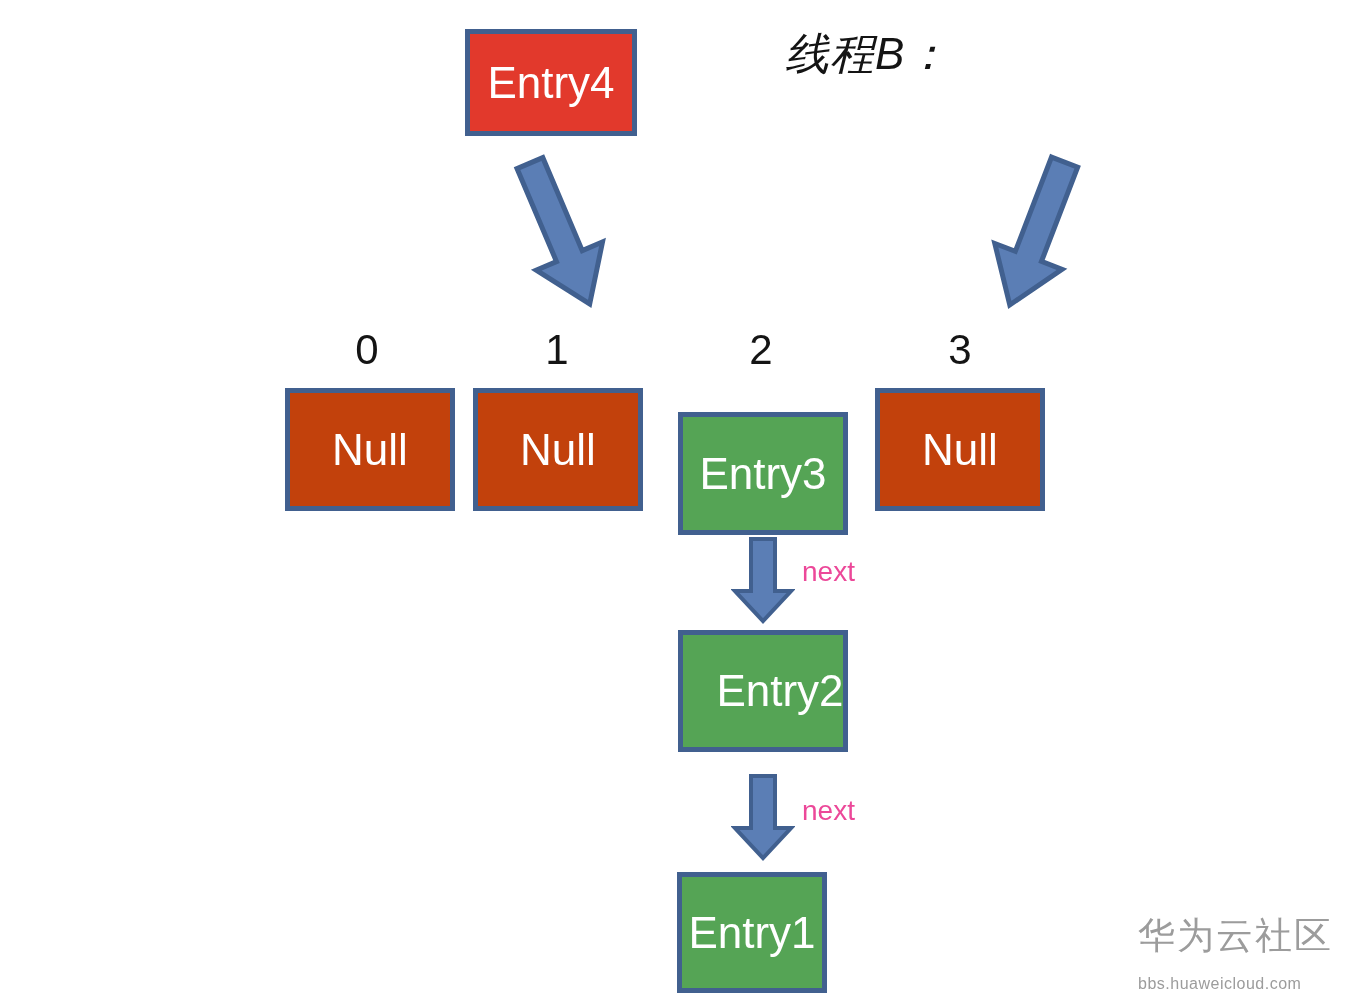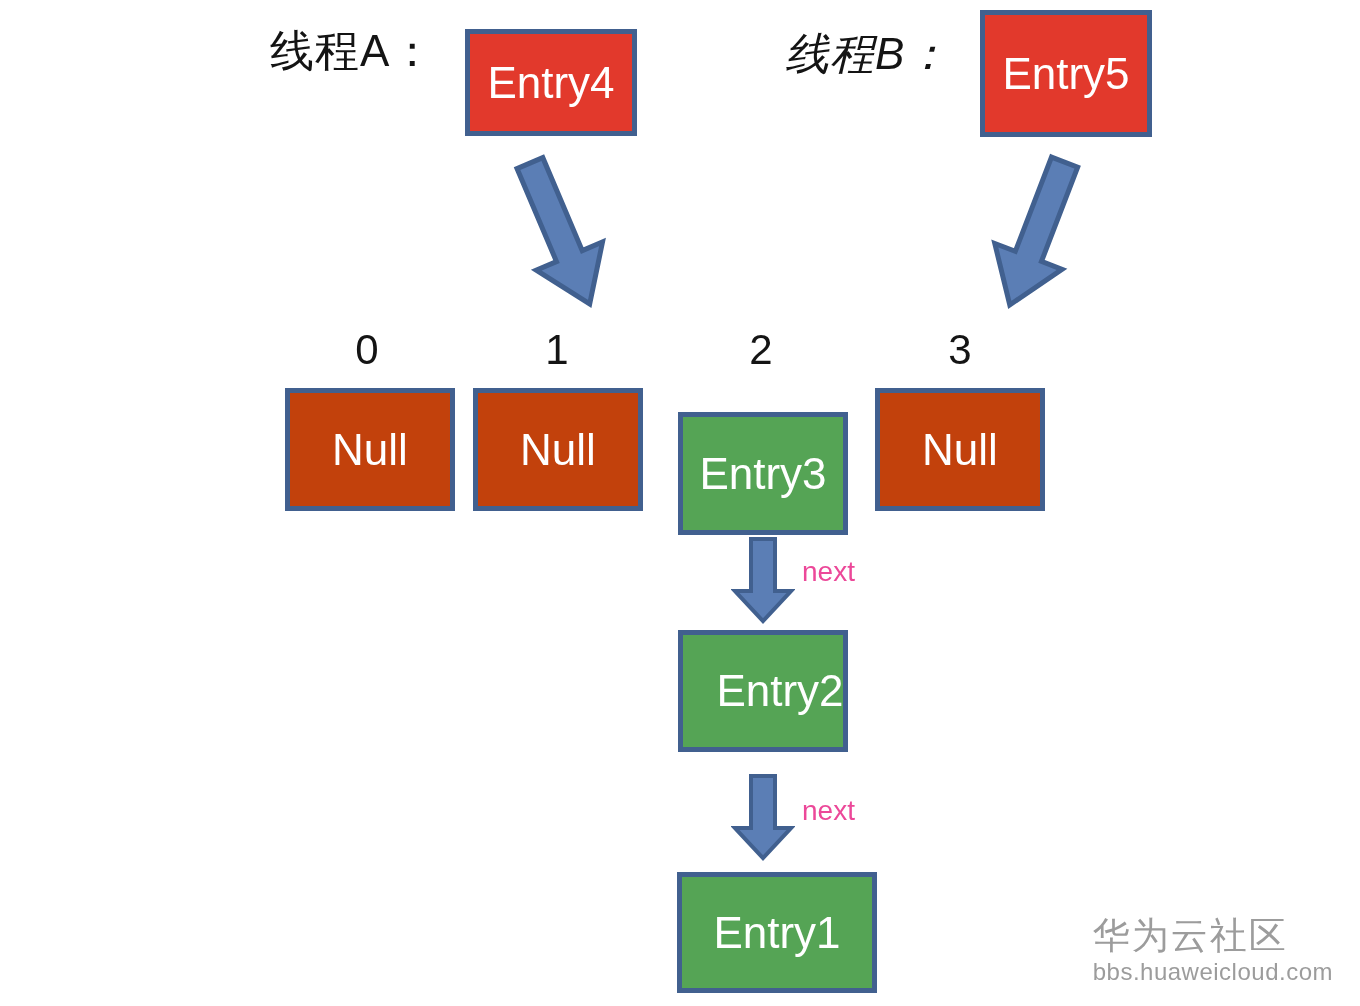--- a/index.html
+++ b/index.html
@@ -53,44 +53,40 @@
   #idx-3{left:875px;top:326px;}
   #bucket-0{left:285px;top:388px;width:170px;height:123px;}
   #bucket-1{left:473px;top:388px;width:170px;height:123px;}
   #bucket-2{left:678px;top:412px;width:170px;height:123px;}
   #bucket-3{left:875px;top:388px;width:170px;height:123px;}
   #next-arrow-1{left:731px;top:536px;}
   #next-label-1{left:802px;top:556px;}
   #entry2-box{left:678px;top:630px;width:170px;height:122px;padding-left:34px;}
   #next-arrow-2{left:731px;top:773px;}
   #next-label-2{left:802px;top:795px;}
-  #entry1-box{left:677px;top:872px;width:200px;height:121px;}
+  #entry1-box{left:677px;top:872px;width:150px;height:121px;}
   .watermark{
     position:absolute;
     right:27px;top:916px;
     text-align:left;
     color:#9C9C9C;
   }
   .wm-title{font-size:37px;letter-spacing:2px;line-height:1.1;}
-  .wm-url{font-size:24px;margin-top:1px;letter-spacing:0.5px;}
+  .wm-url{font-size:16px;margin-top:18px;letter-spacing:0.5px;}
 </style>
 </head>
 <body>
 
 <div class="canvas">
 
-  <div class="cn-label" id="thread-a-label">线程A：</div>
   <div class="box red" id="entry4-box">
     <span>Entry4</span>
   </div>
 
   <div class="cn-label" id="thread-b-label">线程B：</div>
-  <div class="box red" id="entry5-box">
-    <span>Entry5</span>
-  </div>
 
   <div class="arrow" id="arrow-a">
     <svg width="104" height="164" viewBox="0 0 104 164" aria-hidden="true">
       <polygon points="38,5 66,5 66,106 88,106 52,158 16,106 38,106" fill="#5B7EB5" stroke="#41608F" stroke-width="5" stroke-linejoin="miter"></polygon>
     </svg>
   </div>
   <div class="arrow" id="arrow-b">
     <svg width="104" height="164" viewBox="0 0 104 164" aria-hidden="true">
       <polygon points="38,5 66,5 66,106 88,106 52,158 16,106 38,106" fill="#5B7EB5" stroke="#41608F" stroke-width="5" stroke-linejoin="miter"></polygon>
     </svg>

